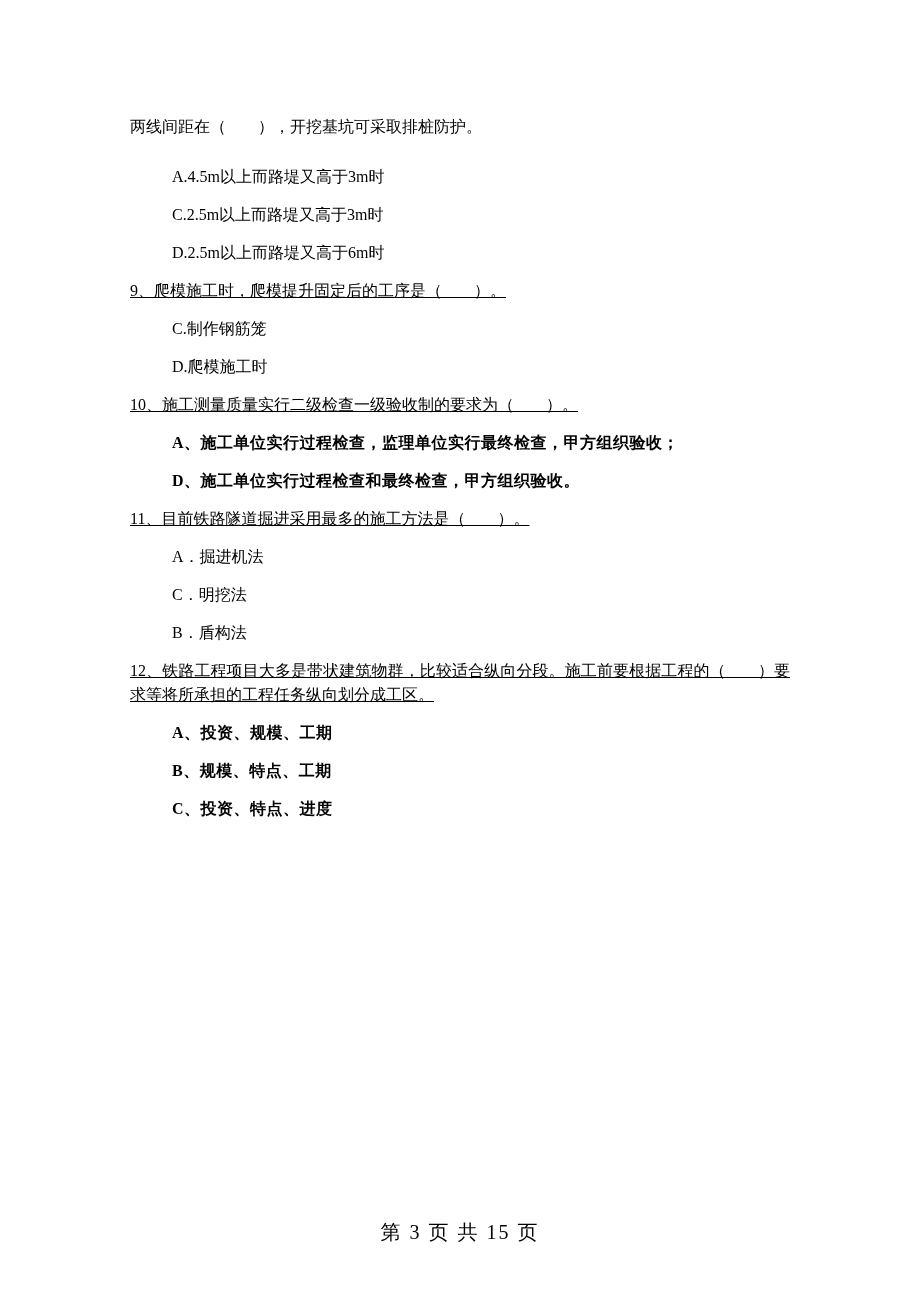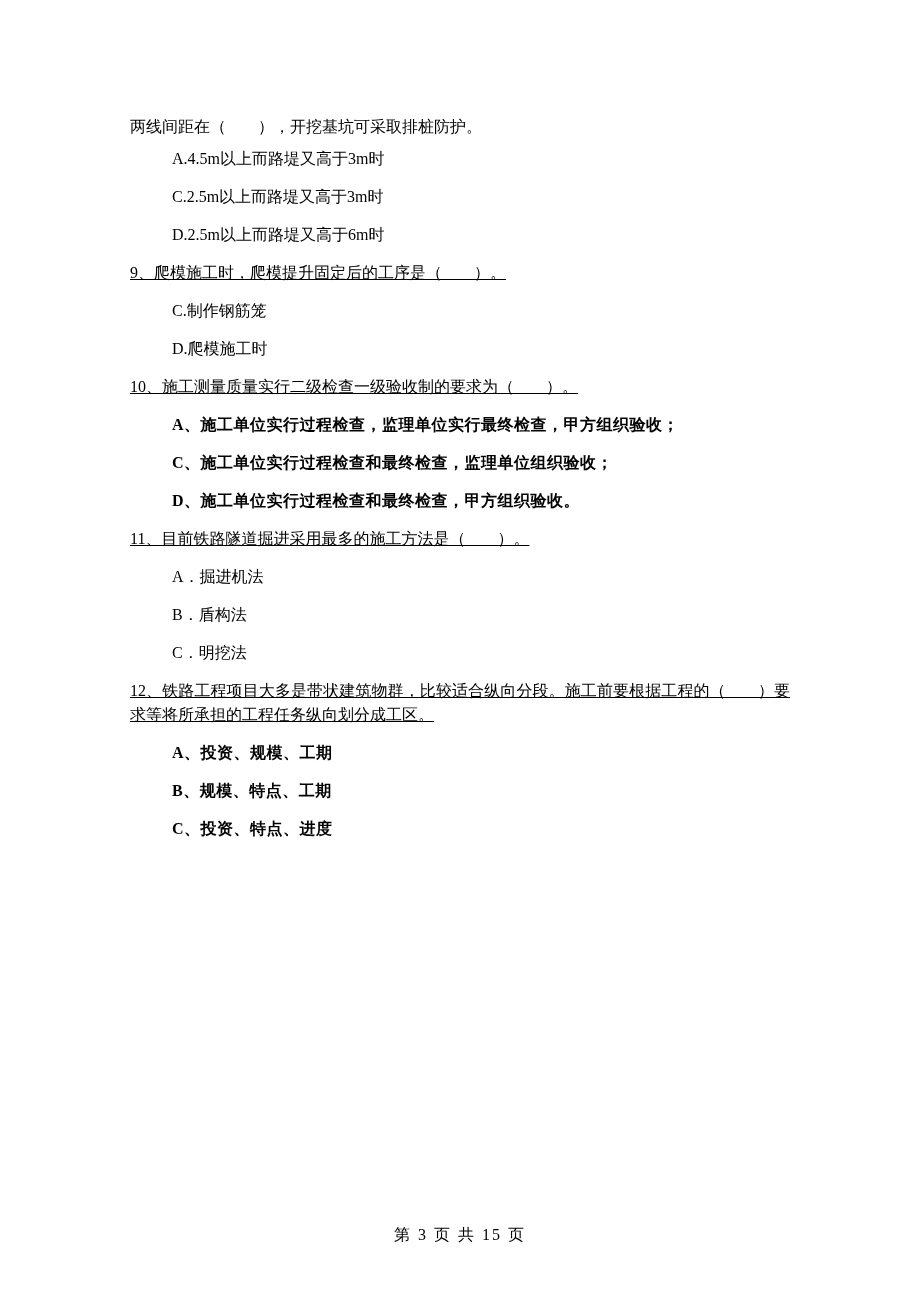--- a/index.html
+++ b/index.html
@@ -16,65 +16,64 @@
   }
   .page {
     padding: 115px 130px 0 130px;
   }
   .question-stem {
     margin-bottom: 14px;
     text-align: justify;
     text-decoration: underline;
   }
   .continuation {
-    margin-bottom: 8px;
+    margin-bottom: 26px;
   }
   .option {
     padding-left: 42px;
     margin-bottom: 14px;
   }
   .option-cn {
     padding-left: 42px;
     margin-bottom: 14px;
     letter-spacing: 0.5px;
     font-weight: bold;
   }
   .footer {
     position: absolute;
     bottom: 55px;
     left: 0;
     right: 0;
     text-align: center;
-    font-size: 16px;
+    font-size: 20px;
     letter-spacing: 2px;
   }
 </style>
 </head>
 <body>
 
 <div class="page">
 
   <div class="continuation">两线间距在（　　），开挖基坑可采取排桩防护。</div>
   <div class="option">A.4.5m以上而路堤又高于3m时</div>
   <div class="option">C.2.5m以上而路堤又高于3m时</div>
   <div class="option">D.2.5m以上而路堤又高于6m时</div>
 
   <div class="question-stem">9、爬模施工时，爬模提升固定后的工序是（　　）。</div>
   <div class="option">C.制作钢筋笼</div>
   <div class="option">D.爬模施工时</div>
 
   <div class="question-stem">10、施工测量质量实行二级检查一级验收制的要求为（　　）。</div>
   <div class="option-cn">A、施工单位实行过程检查，监理单位实行最终检查，甲方组织验收；</div>
-  <div class="option-cn">C、施工单位实行过程检查和最终检查，监理单位组织验收；</div>
   <div class="option-cn">D、施工单位实行过程检查和最终检查，甲方组织验收。</div>
 
   <div class="question-stem">11、目前铁路隧道掘进采用最多的施工方法是（　　）。</div>
   <div class="option">A．掘进机法</div>
+  <div class="option">C．明挖法</div>
   <div class="option">B．盾构法</div>
-  <div class="option">C．明挖法</div>
 
   <div class="question-stem">12、铁路工程项目大多是带状建筑物群，比较适合纵向分段。施工前要根据工程的（　　）要求等将所承担的工程任务纵向划分成工区。</div>
   <div class="option-cn">A、投资、规模、工期</div>
   <div class="option-cn">B、规模、特点、工期</div>
   <div class="option-cn">C、投资、特点、进度</div>
 
 </div>
 
 <div class="footer">第 3 页 共 15 页</div>
 

